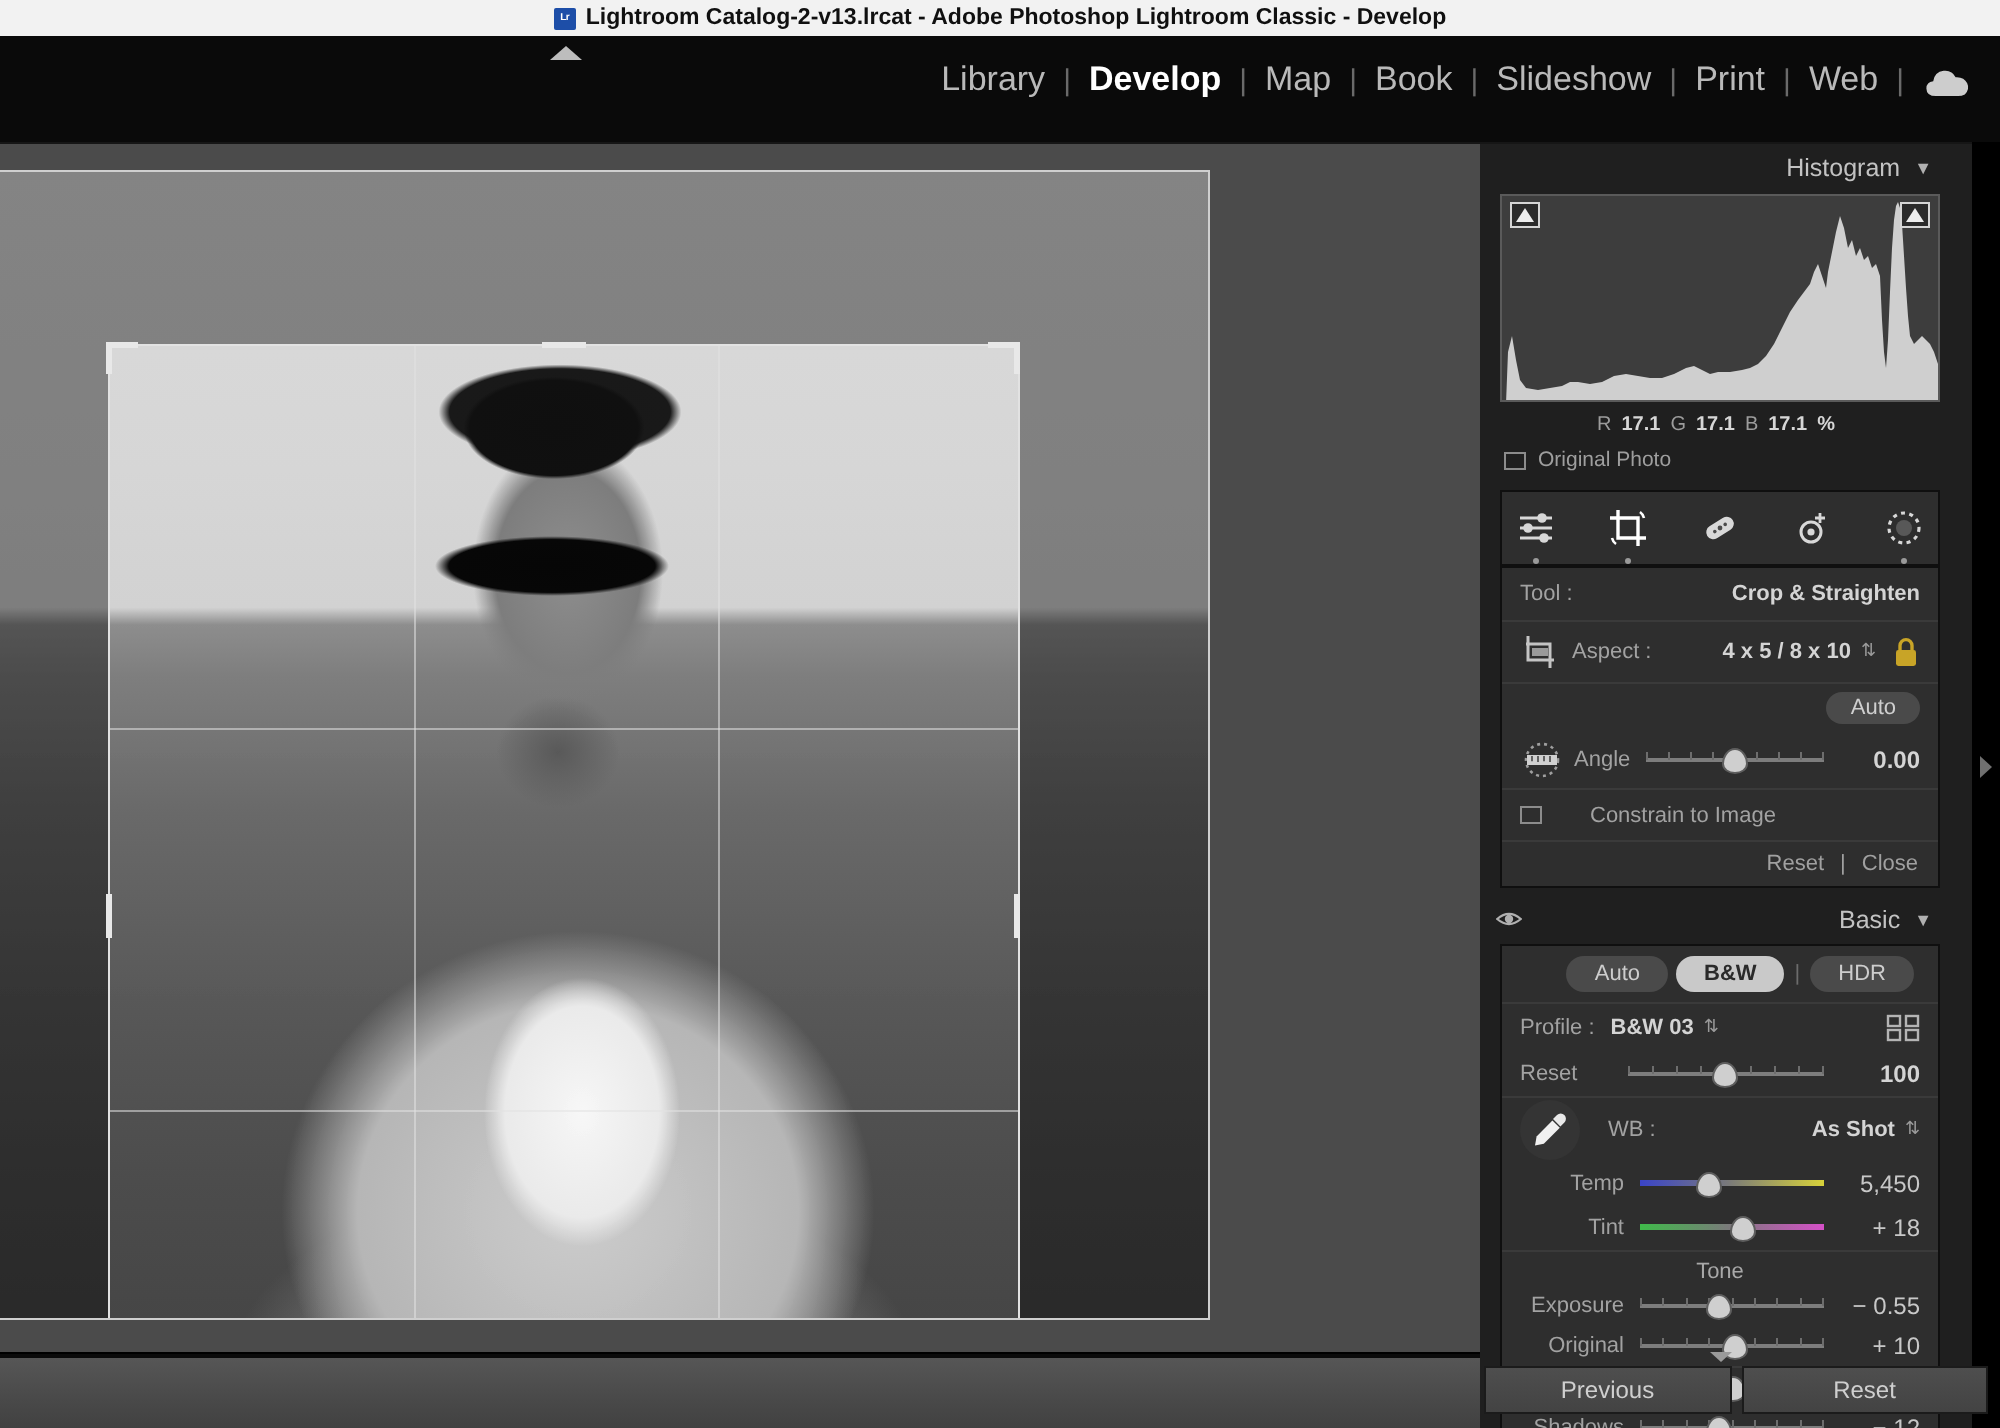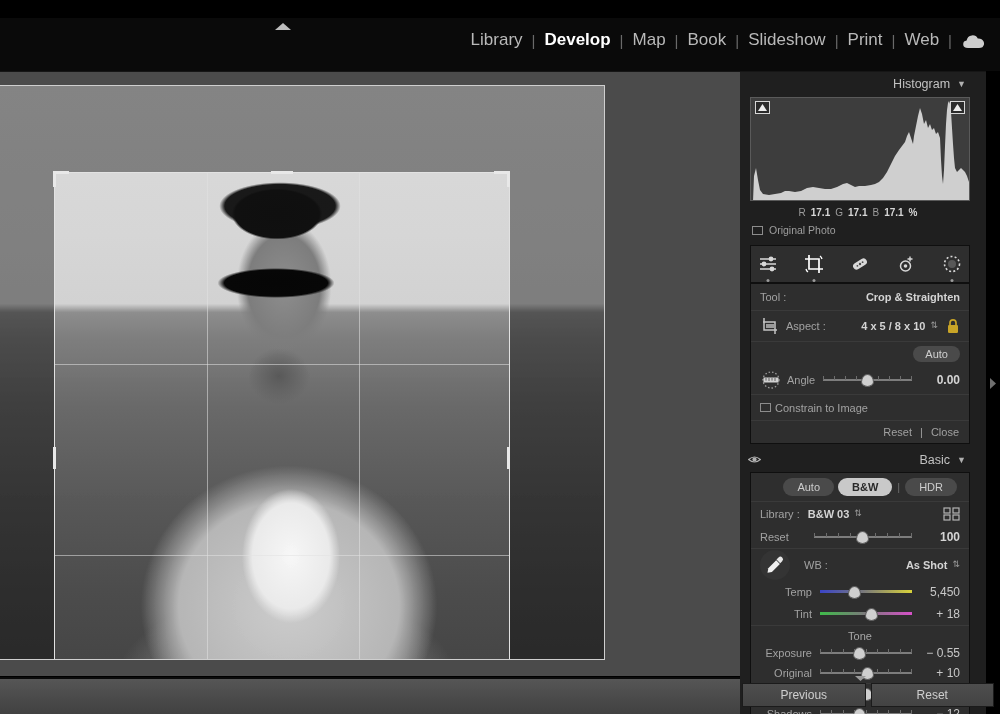--- a/index.html
+++ b/index.html
@@ -281,20 +281,26 @@
   #rightgutter {
     position: absolute; left: 986px; top: 71px; width: 14px; height: 643px;
     background: #000;
   }
 </style>
 </head>
 <body>
 
 <div id="app">
 
+  <div id="titlebar">
+    <div class="tb-inner">
+      <div class="tb-icon">Lr</div>
+      <div class="tb-title">Lightroom Catalog-2-v13.lrcat - Adobe Photoshop Lightroom Classic - Develop</div>
+    </div>
+  </div>
 
   <div id="modulebar">
     <div id="collapse-top"></div>
     <div id="modules">
       <span class="module-link">Library</span>
       <span class="module-sep">|</span>
       <span class="module-link active">Develop</span>
       <span class="module-sep">|</span>
       <span class="module-link">Map</span>
       <span class="module-sep">|</span>
@@ -490,21 +496,21 @@
                 <i></i>
                 <i></i>
                 <i></i>
             </span>
             <span class="sknob" style="left:50%"></span>
           </span>
           <span class="slider-val">0.00</span>
         </div>
         <div class="divider"></div>
 
-        <div class="row" style="height:25px;gap:4px">
+        <div class="row" style="height:25px;gap:24px">
           <span class="mini-check"></span>
           <span class="lbl">Constrain to Image</span>
         </div>
         <div class="divider"></div>
 
         <div class="sec-footer">
           <span>Reset</span>
           <span>|</span>
           <span>Close</span>
         </div>
@@ -524,21 +530,21 @@
       <div class="sec first">
         <div id="modes">
           <span class="pill">Auto</span>
           <span class="pill active">B&amp;W</span>
           <span class="pill-sep">|</span>
           <span class="pill">HDR</span>
         </div>
         <div class="divider"></div>
 
         <div class="row" style="height:24px">
-          <span class="lbl">Library :</span>
+          <span class="lbl">Profile :</span>
           <span style="color:#d4d4d4;font-weight:bold;margin-left:8px">B&amp;W 03</span>
           <span class="stepper">⇅</span>
           <span class="grid-ico">
             <svg width="17" height="14" viewBox="0 0 17 14">
               <rect x="1" y="1" width="6" height="5" stroke="#b4b4b4" stroke-width="1.2" fill="none"></rect>
               <rect x="10" y="1" width="6" height="5" stroke="#b4b4b4" stroke-width="1.2" fill="none"></rect>
               <rect x="1" y="8" width="6" height="5" stroke="#b4b4b4" stroke-width="1.2" fill="none"></rect>
               <rect x="10" y="8" width="6" height="5" stroke="#b4b4b4" stroke-width="1.2" fill="none"></rect>
             </svg>
           </span>

